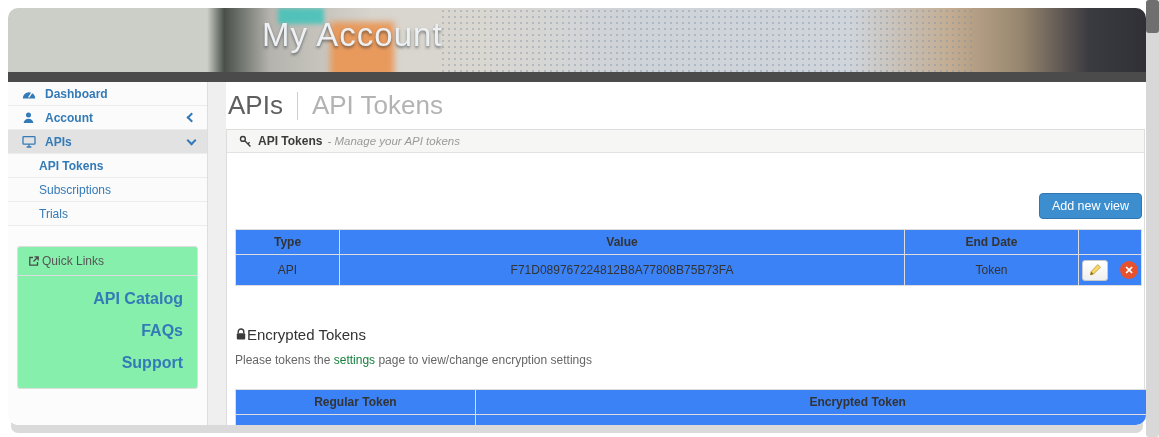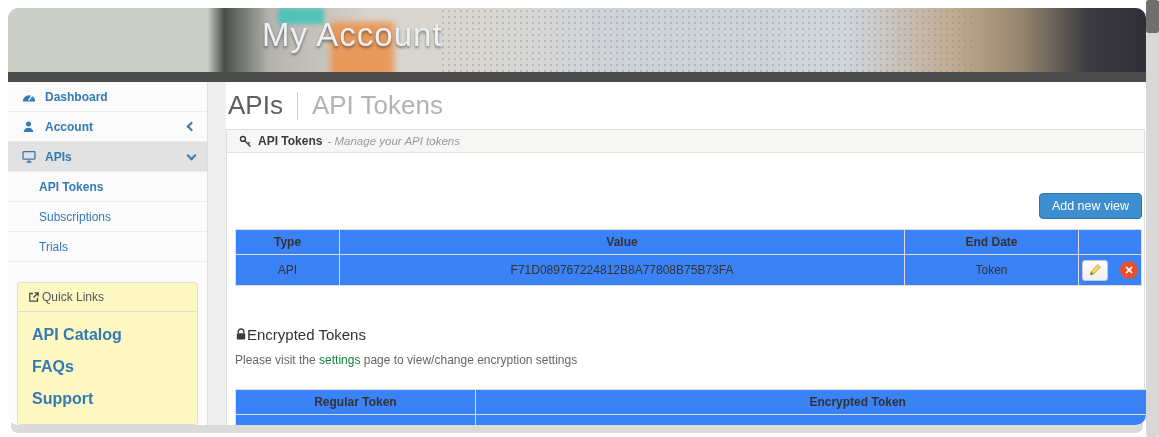--- a/index.html
+++ b/index.html
@@ -37,33 +37,33 @@
     position:absolute; left:254px; top:8px; margin:0;
     font-size:33px; font-weight:300; letter-spacing:1px;
     color:#eef1f3; text-shadow:0 2px 3px rgba(30,40,50,.55);
   }
   .darkbar { height:10px; background:#4b4b4b; }
   
   .content { display:flex; height:343px; }
   
   .sidebar { width:200px; min-width:200px; border-right:1px solid #dedede; background:#fcfcfc; }
   .nav-item {
-    display:flex; align-items:center; height:30px; padding:0 12px 0 14px;
+    display:flex; align-items:center; height:24px; padding:0 12px 0 14px;
     border-bottom:1px solid #ececec; background:#fbfbfb;
     color:#337ab7; font-size:12px; font-weight:bold; cursor:pointer;
   }
   .nav-item.sub { padding-left:31px; font-weight:normal; }
   .nav-item.sub.active-sub { font-weight:bold; }
   .nav-item.active { background:#e2e2e2; }
   .nav-icon { width:15px; margin-right:8px; display:inline-flex; align-items:center; }
   .flex-spacer { flex:1; }
   .chev { width:7px; height:7px; display:inline-block; }
   .chev.left { border-left:2px solid #337ab7; border-bottom:2px solid #337ab7; transform:rotate(45deg); }
   .chev.down { border-right:2px solid #337ab7; border-bottom:2px solid #337ab7; transform:rotate(45deg); margin-top:-3px; }
-  .ql-panel { margin:20px 9px 0 9px; background:#fef9c3; border:1px solid #ddd; border-radius:3px; }
+  .ql-panel { margin:20px 9px 0 9px; background:#86efac; border:1px solid #ddd; border-radius:3px;text-align:right; }
   .ql-header { display:flex; align-items:center; gap:2px; padding:7px 10px; border-bottom:1px solid #ddd; font-size:12px; color:#555; }
   .ql-body { padding:6px 0 10px; }
   .ql-link { display:block; padding:8px 14px 6px; font-size:16px; font-weight:bold; color:#337ab7; text-decoration:none; cursor:pointer; }
   
   .main { flex:1; background:#fff; position:relative; overflow:hidden; }
   .gutter { position:absolute; left:0; top:0; bottom:0; width:18px; background:#efefef; }
   .main-inner { margin-left:18px; }
   .heading { display:flex; align-items:center; margin:8px 0 0 2px; font-size:26px; font-weight:400; color:#5f5f5f; }
   .heading-sep { width:1px; height:28px; background:#cfcfcf; margin:0 14px; }
   .heading-sub { color:#b3b3b3; }
@@ -248,21 +248,21 @@
             <h3 class="enc-title">
               <span style="display:inline-flex;">
                 <svg width="12" height="13" viewBox="0 0 12 13">
                     <path d="M3.2 5.2 V3.8 a2.8 2.8 0 0 1 5.6 0 V5.2" fill="none" stroke="#3b3b3b" stroke-width="1.4"></path>
                     <rect x="1.8" y="5.2" width="8.4" height="6.2" rx="1" fill="#3b3b3b"></rect>
                   </svg>
               </span>
                 <span>Encrypted Tokens</span>
             </h3>
 
-            <p class="enc-note"><span>Please visit the </span><a>settings</a><span> page to view/change encryption settings</span></p>
+            <p class="enc-note"><span>Please tokens the </span><a>settings</a><span> page to view/change encryption settings</span></p>
 
             <table class="enc-table">
               <colgroup>
                   <col style="width:184px">
                   <col>
                 </colgroup>
               <thead>
                 <tr>
                   <th>Regular Token</th>
                   <th>Encrypted Token</th>

